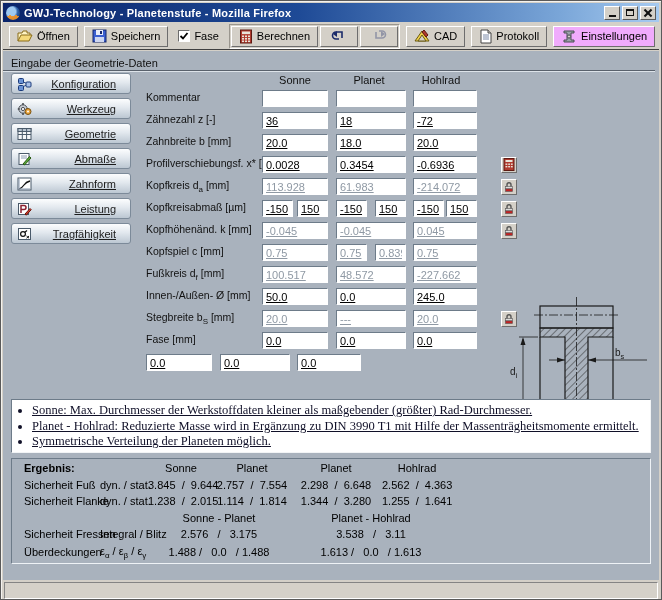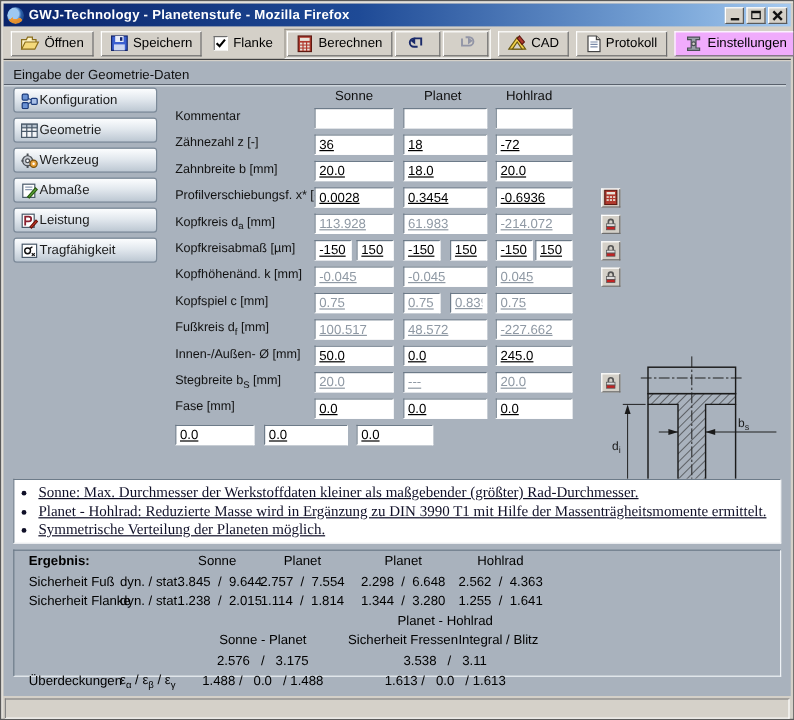--- a/index.html
+++ b/index.html
@@ -59,21 +59,21 @@
   .section-rule { position:absolute; left:0; right:4px; top:19px; height:2px;
                   border-top:1px solid #59616c; border-bottom:1px solid #dde3e9; }
 
   
   .sidebar { position:absolute; left:8px; top:22px; width:120px; }
   .sbtn { display:flex; align-items:center; width:120px; height:21px; margin-bottom:4px;
           border:1px solid #7c8a99; border-radius:3px; padding:0 4px;
           background:linear-gradient(180deg,#fcfdfe 0%,#e2e8ee 45%,#bcc7d2 100%);
           font-size:11px; color:#1c1c1c; }
   .sbtn .sico { width:17px; height:16px; flex:none; display:flex; align-items:center; justify-content:center; }
-  .sbtn .slabel { flex:1; text-align:left; padding-right:10px; }
+  .sbtn .slabel { flex:1; text-align:right; padding-right:10px;text-decoration:underline; }
 
   
   .form { position:absolute; left:0; top:23px; right:0; }
   .fhead { display:flex; padding-left:259px; height:14px; margin-bottom:2px; font-size:11px; color:#111; }
   .fhead .h1 { width:66px; text-align:center; margin-right:8px; }
   .fhead .h2 { width:66px; text-align:center; margin-right:7px; }
   .fhead .h3 { width:64px; text-align:center; }
   .frow { display:flex; align-items:center; padding-left:143px; margin-bottom:5px; height:17px; }
   .flabel { width:112px; margin-right:4px; font-size:10.5px; color:#111; white-space:nowrap; }
   .flabel sub { font-size:8px; }
@@ -154,21 +154,21 @@
           <rect x="3" y="8" width="9" height="5" fill="#cdd6f0"></rect>
         </svg>
       <span>Speichern</span>
     </button>
     <span class="tb-check">
       <span class="cbox">
         <svg width="10" height="10" viewBox="0 0 10 10">
             <path d="M1.5 5 L4 7.5 L8.5 2" fill="none" stroke="#000" stroke-width="1.8"></path>
           </svg>
       </span>
-      <span>Flanke</span>
+      <span>Fase</span>
     </span>
     <span class="tb-group">
       <button class="tbtn">
         <svg width="14" height="15" viewBox="0 0 14 15">
             <rect x="1.5" y="1" width="11" height="13" fill="#b03a2e" stroke="#5e1a12"></rect>
             <rect x="3" y="2.5" width="8" height="2.6" fill="#e8e4da"></rect>
             <g fill="#e8e4da">
               <rect x="3" y="6.5" width="2" height="1.6"></rect>
               <rect x="6" y="6.5" width="2" height="1.6"></rect>
               <rect x="9" y="6.5" width="2" height="1.6"></rect>
@@ -239,56 +239,67 @@
               <rect x="1.5" y="1.5" width="5" height="5" rx="1" fill="#6a92d4" stroke="#1a3a7a"></rect>
               <rect x="1.5" y="8.5" width="5" height="5" rx="1" fill="#6a92d4" stroke="#1a3a7a"></rect>
               <rect x="9" y="5" width="5" height="5" rx="1" fill="#a8c0e8" stroke="#1a3a7a"></rect>
             </svg>
           </span>
         <span class="slabel">Konfiguration</span>
       </button>
       <button class="sbtn">
         <span class="sico">
             <svg width="15" height="14" viewBox="0 0 15 14">
-              <rect x="1" y="1.5" width="13" height="11" fill="#f4f6f8" stroke="#4a5a6a"></rect>
-              <rect x="1" y="1.5" width="13" height="3" fill="#b8c4d0" stroke="#4a5a6a"></rect>
-              <line x1="5.3" y1="1.5" x2="5.3" y2="12.5" stroke="#4a5a6a"></line>
-              <line x1="9.6" y1="1.5" x2="9.6" y2="12.5" stroke="#4a5a6a"></line>
-              <line x1="1" y1="7.5" x2="14" y2="7.5" stroke="#4a5a6a"></line>
-            </svg>
-          </span>
-        <span class="slabel">Geometrie</span>
-      </button>
-      <button class="sbtn">
-        <span class="sico">
-            <svg width="15" height="14" viewBox="0 0 15 14">
               <circle cx="6" cy="7" r="4.2" fill="#c8cdd4" stroke="#4a4f55"></circle>
               <circle cx="6" cy="7" r="1.6" fill="#fff" stroke="#4a4f55"></circle>
               <g stroke="#4a4f55" stroke-width="1.6">
                 <line x1="6" y1="1" x2="6" y2="3"></line>
                 <line x1="6" y1="11" x2="6" y2="13"></line>
                 <line x1="0.8" y1="7" x2="2.6" y2="7"></line>
                 <line x1="9.4" y1="7" x2="11.2" y2="7"></line>
               </g>
               <circle cx="11" cy="9.5" r="3" fill="#e8a23a" stroke="#7a5210"></circle>
               <circle cx="11" cy="9.5" r="1" fill="#fff"></circle>
             </svg>
           </span>
         <span class="slabel">Werkzeug</span>
       </button>
       <button class="sbtn">
         <span class="sico">
             <svg width="15" height="14" viewBox="0 0 15 14">
+              <rect x="1" y="1.5" width="13" height="11" fill="#f4f6f8" stroke="#4a5a6a"></rect>
+              <rect x="1" y="1.5" width="13" height="3" fill="#b8c4d0" stroke="#4a5a6a"></rect>
+              <line x1="5.3" y1="1.5" x2="5.3" y2="12.5" stroke="#4a5a6a"></line>
+              <line x1="9.6" y1="1.5" x2="9.6" y2="12.5" stroke="#4a5a6a"></line>
+              <line x1="1" y1="7.5" x2="14" y2="7.5" stroke="#4a5a6a"></line>
+            </svg>
+          </span>
+        <span class="slabel">Geometrie</span>
+      </button>
+      <button class="sbtn">
+        <span class="sico">
+            <svg width="15" height="14" viewBox="0 0 15 14">
               <rect x="2" y="1.5" width="10" height="11" fill="#fff" stroke="#4a5a6a"></rect>
               <line x1="4" y1="4" x2="10" y2="4" stroke="#8a9ab0"></line>
               <line x1="4" y1="6" x2="10" y2="6" stroke="#8a9ab0"></line>
               <path d="M6 12 L12.5 4.5 L14 6 L7.5 13 Z" fill="#5aa83a" stroke="#2a5a12"></path>
             </svg>
           </span>
         <span class="slabel">Abmaße</span>
+      </button>
+      <button class="sbtn">
+        <span class="sico">
+            <svg width="15" height="14" viewBox="0 0 15 14">
+              <rect x="1" y="1" width="13" height="12" fill="#fff" stroke="#4a5a6a"></rect>
+              <path d="M2 12 Q5 11 7 8 Q9 5 13 4" fill="none" stroke="#111" stroke-width="1.3"></path>
+              <line x1="2" y1="2" x2="2" y2="12" stroke="#8a9ab0"></line>
+              <line x1="2" y1="12" x2="13" y2="12" stroke="#8a9ab0"></line>
+            </svg>
+          </span>
+        <span class="slabel">Zahnform</span>
       </button>
       <button class="sbtn">
         <span class="sico">
             <svg width="15" height="14" viewBox="0 0 15 14">
               <rect x="1.5" y="1.5" width="10" height="11" fill="#fff" stroke="#4a5a6a"></rect>
               <path d="M4 11 L4 3.5 L7 3.5 A2 2 0 0 1 7 7.5 L4 7.5" fill="none" stroke="#8a2030" stroke-width="1.5"></path>
               <path d="M8 12 L13 6.5 L14.2 7.7 L9.2 13.2 Z" fill="#d43a2a" stroke="#6a140a"></path>
             </svg>
           </span>
         <span class="slabel">Leistung</span>
@@ -589,22 +600,22 @@
 
         <span class="lab">Sicherheit Flanke</span>
         <span class="lab">dyn. / stat.</span>
         <span class="ctr">1.238  /  2.015</span>
         <span class="ctr">1.114  /  1.814</span>
         <span class="ctr">1.344  /  3.280</span>
         <span class="ctr">1.255  /  1.641</span>
 
         <span></span>
           <span></span>
+        <span class="ctr sp12">Sonne - Planet</span>
         <span class="ctr sp34">Planet - Hohlrad</span>
-        <span class="ctr sp12">Sonne - Planet</span>
 
         <span class="lab">Sicherheit Fressen</span>
         <span class="lab">Integral / Blitz</span>
         <span class="ctr sp12">2.576   /   3.175</span>
         <span class="ctr sp34">3.538   /   3.11</span>
 
         <span class="lab">Überdeckungen</span>
         <span class="lab"><span>ε</span><sub>α</sub><span> / </span><span>ε</span><sub>β</sub><span> / </span><span>ε</span><sub>γ</sub></span>
         <span class="ctr sp12">1.488 /   0.0   / 1.488</span>
         <span class="ctr sp34">1.613 /   0.0   / 1.613</span>

